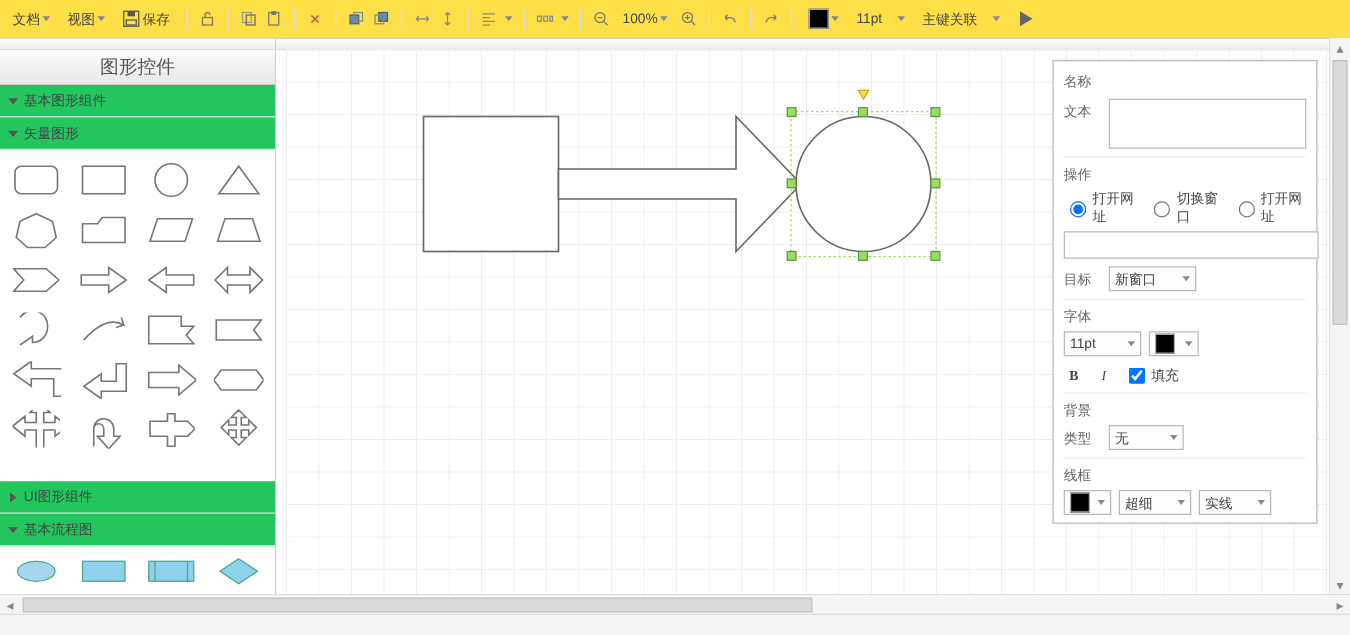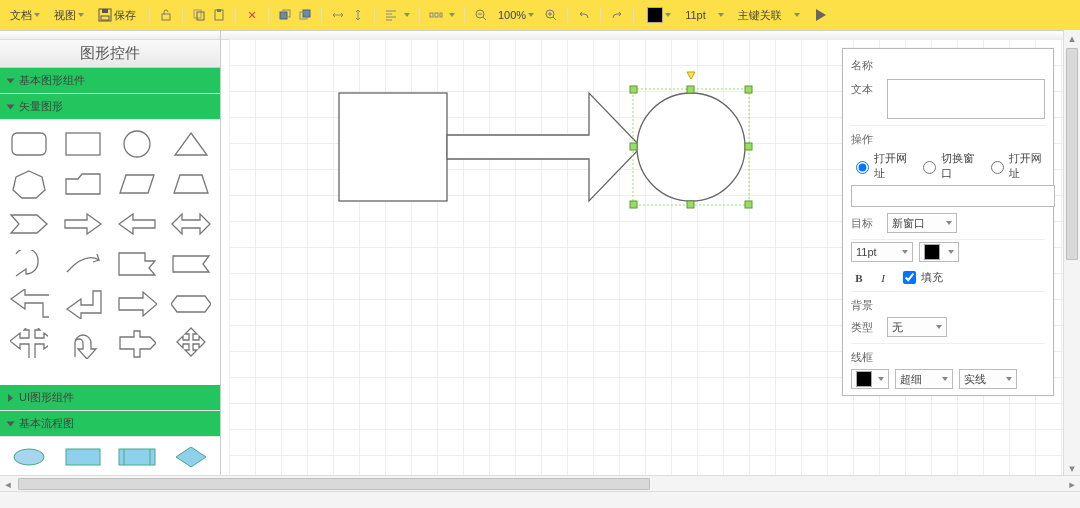--- a/index.html
+++ b/index.html
@@ -411,20 +411,21 @@
     </div>
     <input class="prop-input" style="width: 100%; margin-bottom: 6px;" value="">
     <div class="prop-row">
         <div class="prop-label">目标</div>
         <div class="sel" style="width:60px">
           <span>新窗口</span>
           <span class="caret-down"></span>
         </div>
       </div>
     <hr style="border:none;border-top:1px solid #eee;margin:2px 0">
+    <div class="sec-label">字体</div>
     <div style="display:flex;gap:6px;margin-bottom:6px">
       <div class="sel" style="width:52px">
           <span>11pt</span>
           <span class="caret-down"></span>
         </div>
       <div class="sel" style="width:30px">
           <span class="small-color"></span>
           <span class="caret-down"></span>
         </div>
     </div>

